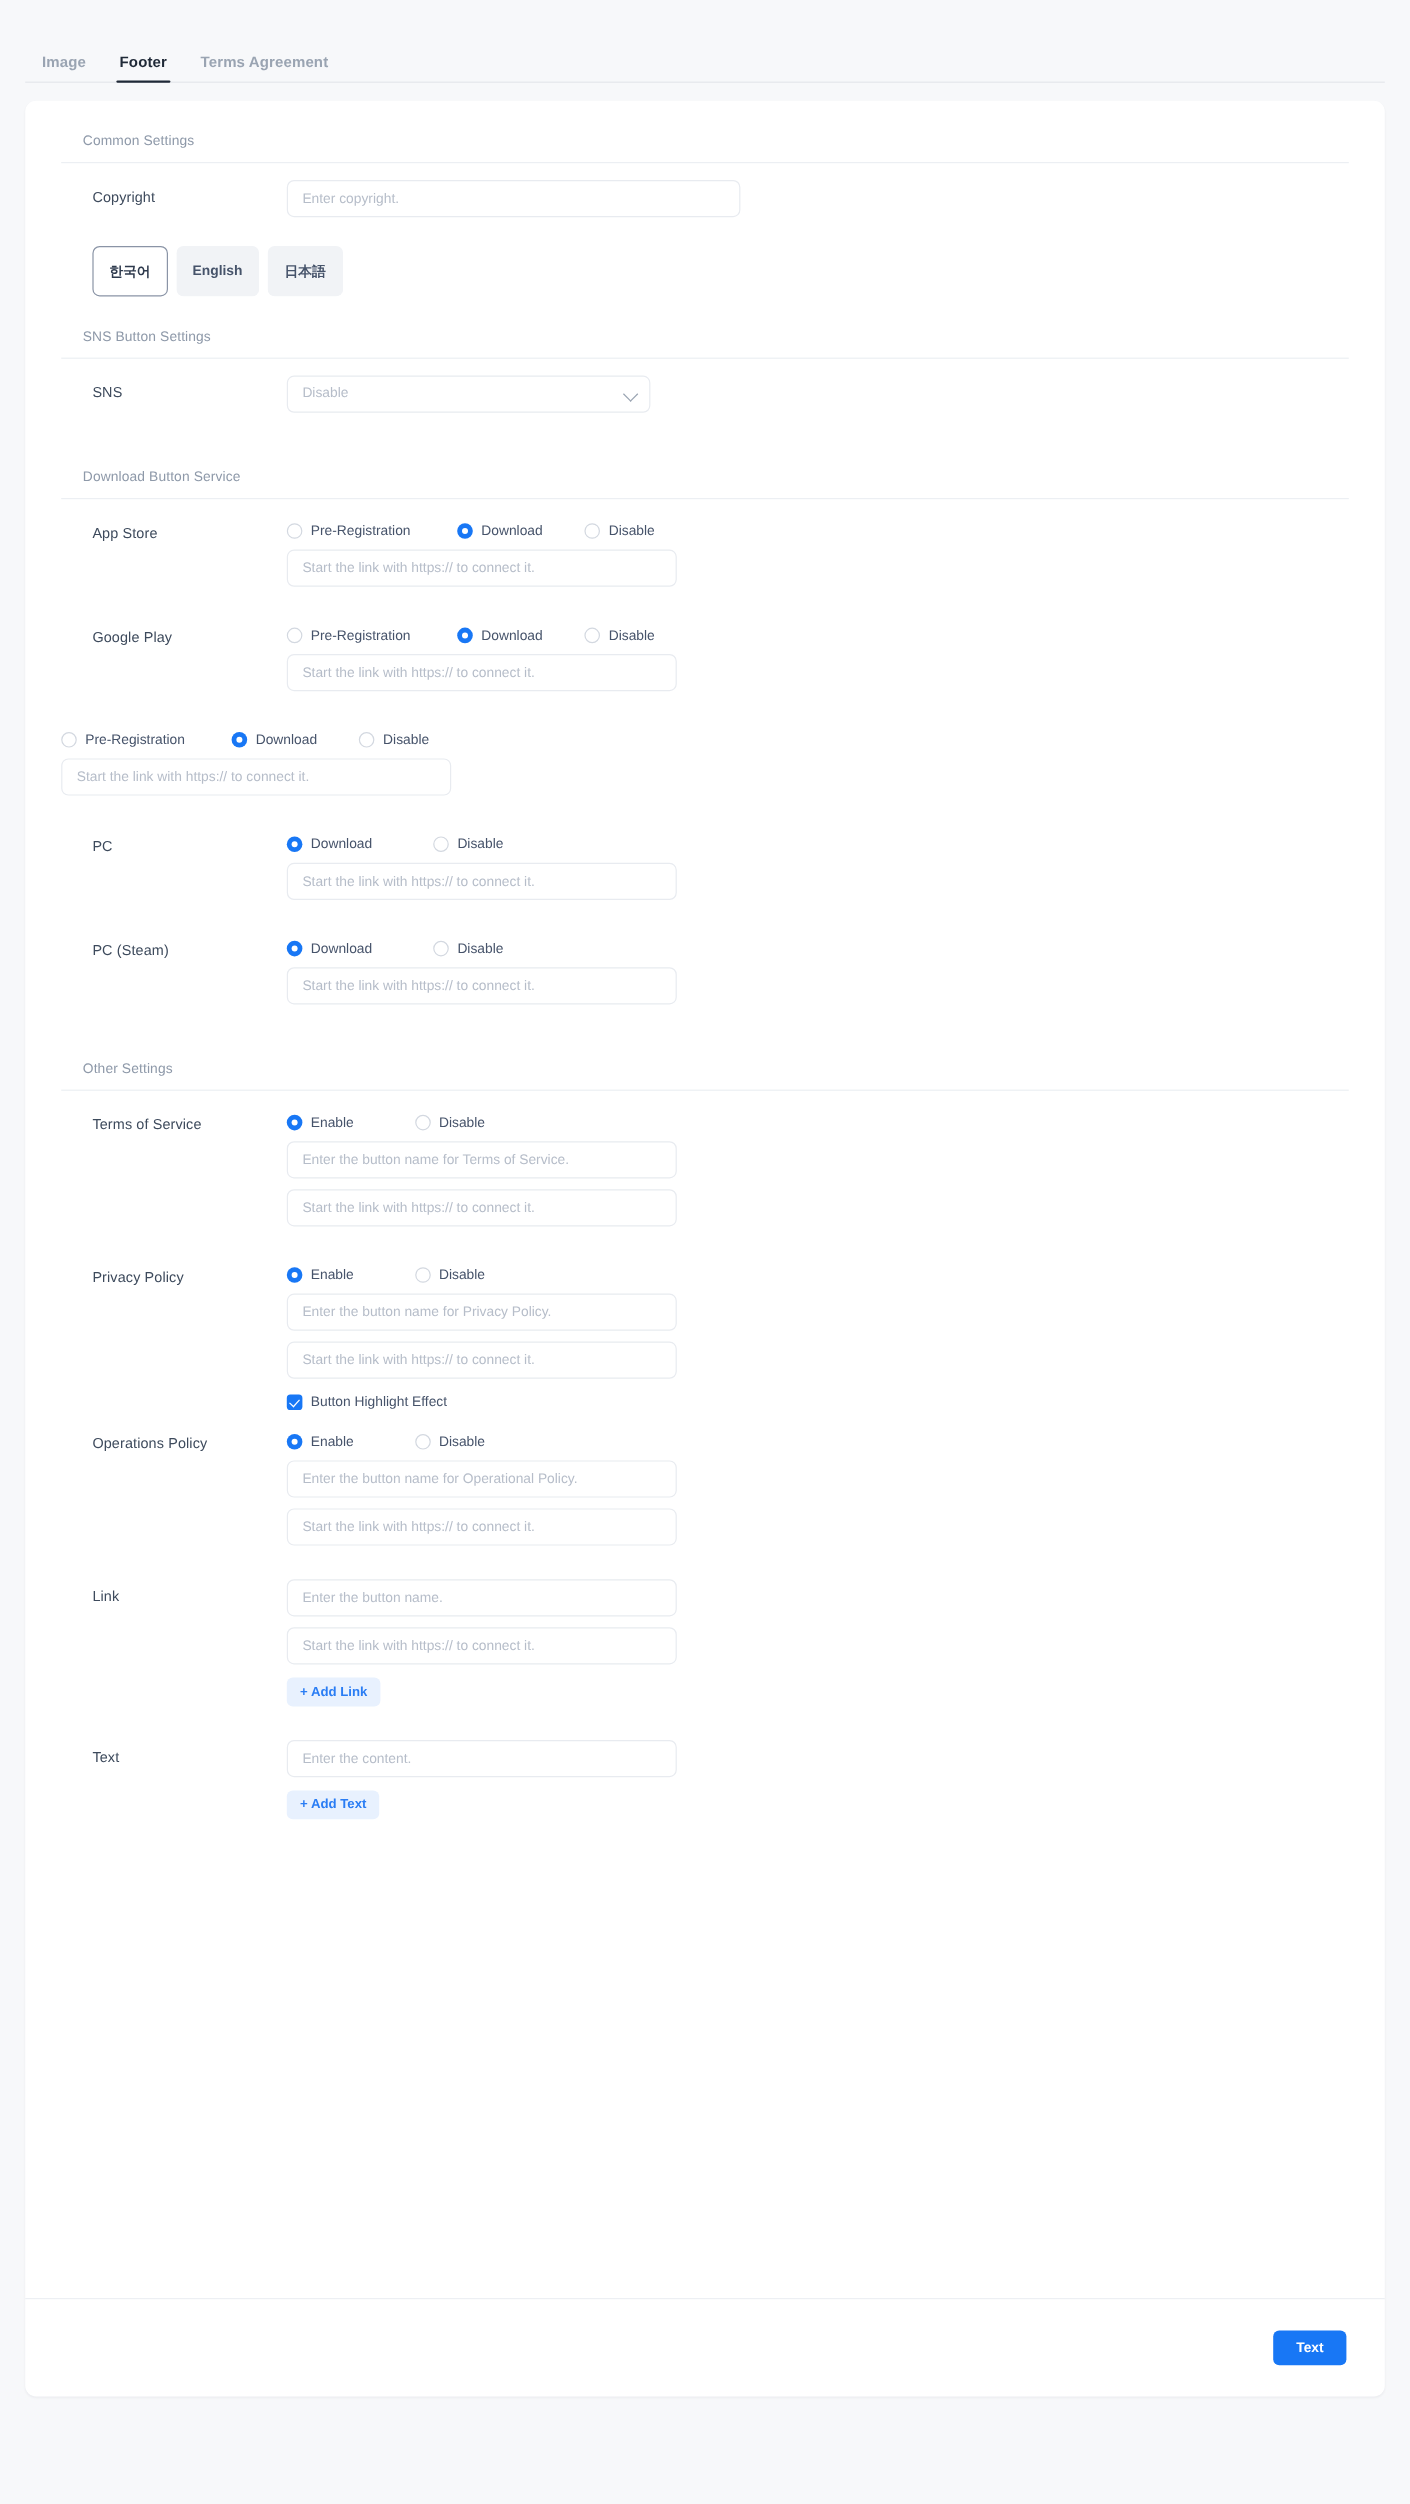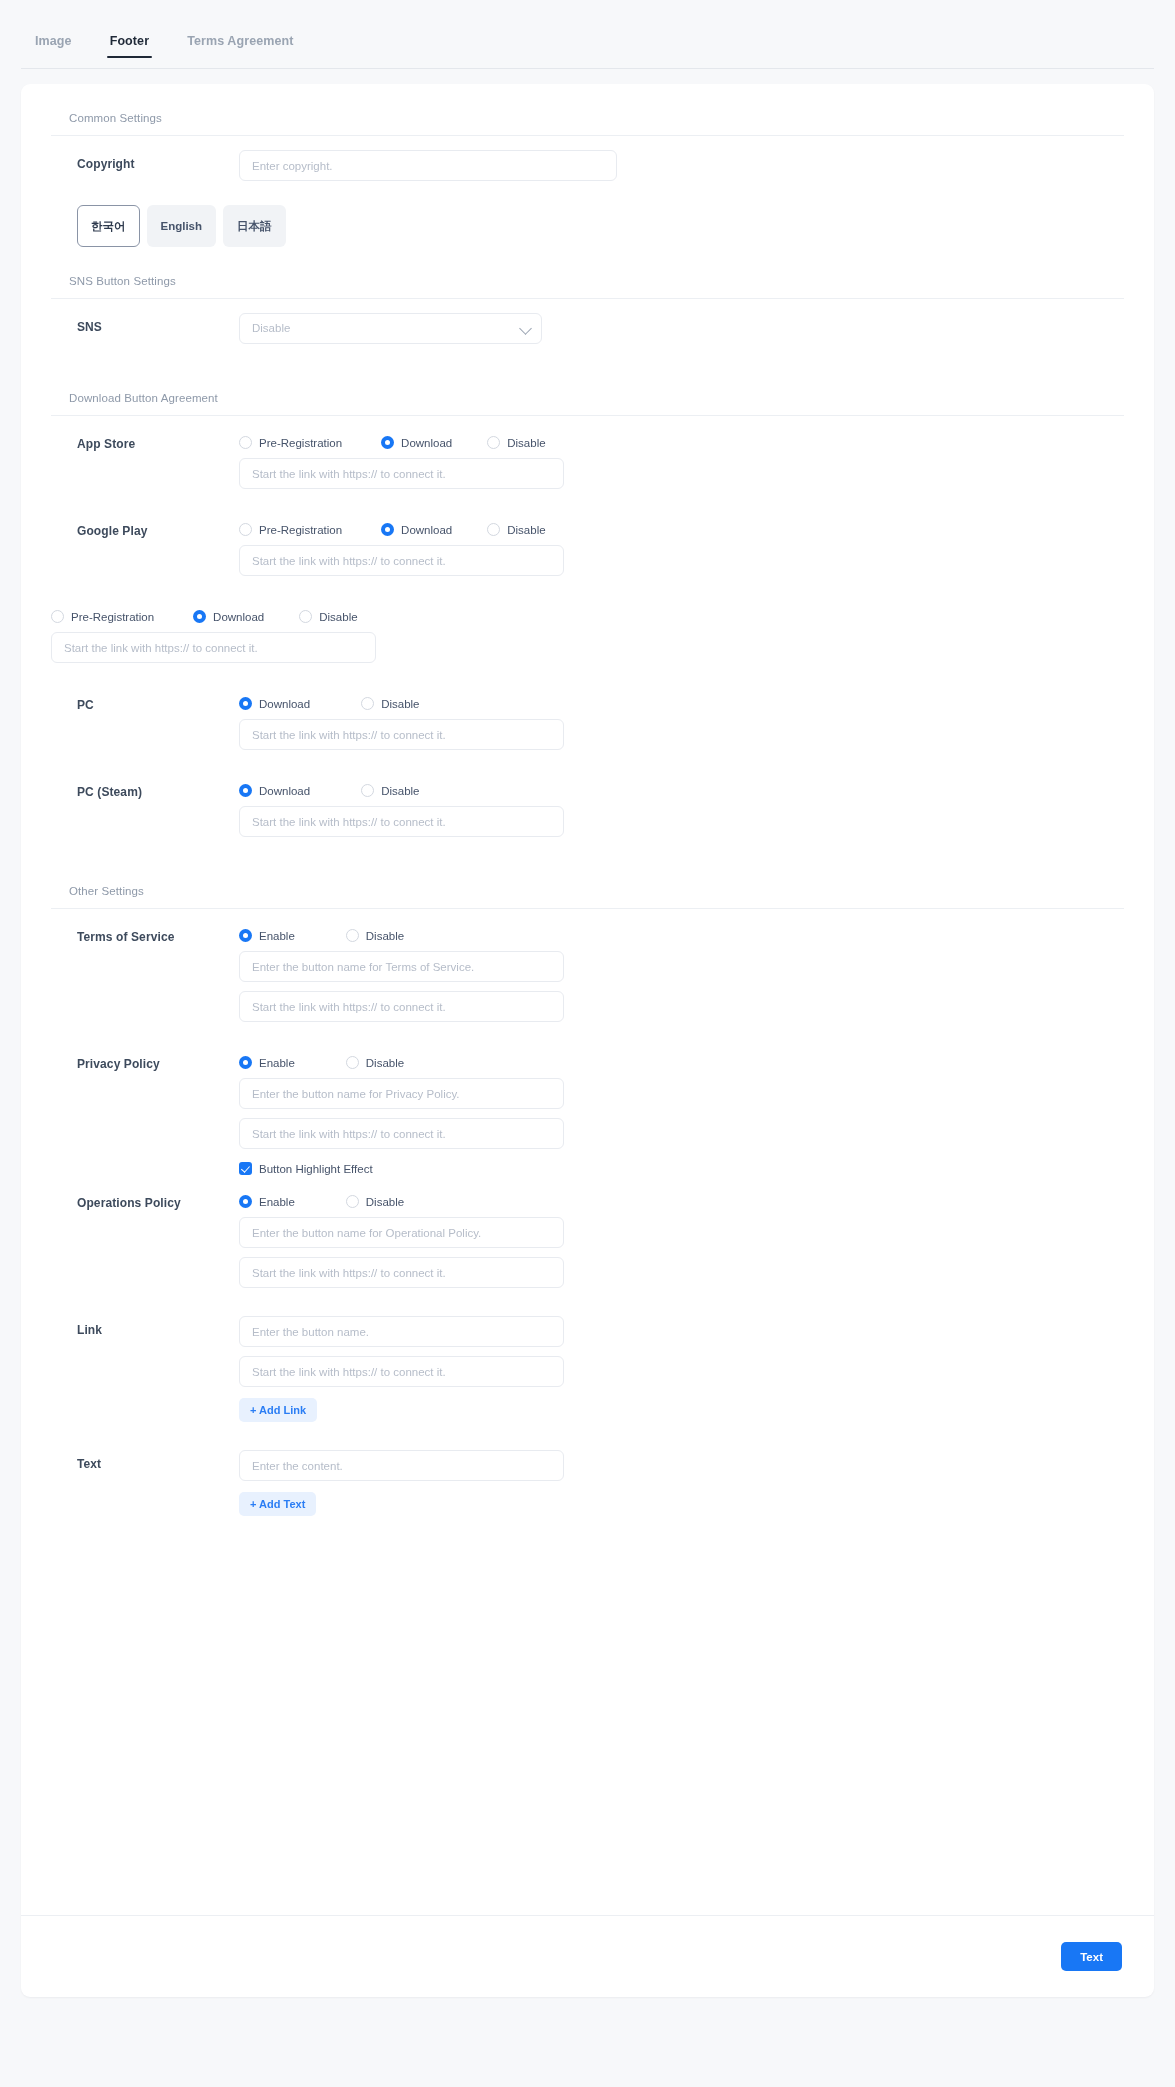--- a/index.html
+++ b/index.html
@@ -8,21 +8,21 @@
     width:1175px; height:2087px;
     background:#f7f8fa;
     font-family:"Liberation Sans", sans-serif;
     color:#2e3a4d;
     overflow:hidden;
   }
   .page { width:1175px; height:2087px; position:relative; padding:0 21px; }
 
   
   .tabbar{
-    display:flex; align-items:center; gap:38px;
+    display:flex; align-items:flex-end; gap:28px;
     height:46px; padding:0 14px;
     border-bottom:1px solid #e4e7ec;
     margin-top:23px;
   }
   .tab{
     font-size:12.5px; font-weight:700; color:#9aa4b2;
     padding-bottom:9px; position:relative; cursor:pointer;
     letter-spacing:.1px;
   }
   .tab.active{ color:#1f2937; }
@@ -46,21 +46,21 @@
   .section-title{
     font-size:11.5px; color:#8e99a9; font-weight:400;
     padding:28px 0 11px 18px;
     border-bottom:1px solid #eceff3;
     letter-spacing:.1px;
   }
 
   .row{ display:flex; padding:0; }
   .row-label{
     width:188px; flex:0 0 188px;
-    font-size:12px; font-weight:700; color:#3d4a5c;
+    font-size:12px; font-weight:400; color:#3d4a5c;
     padding-left:26px; padding-top:21px;
     letter-spacing:.1px;
   }
   .row-field{ flex:1; padding-top:14px; }
 
   .inp{
     display:block;
     height:31px;
     border:1px solid #e8ebf0;
     border-radius:6px;
@@ -203,21 +203,21 @@
         <div class="row-label">SNS</div>
         <div class="row-field">
           <div class="sel-wrap">
             <div class="sel">Disable</div>
             <span class="chev"></span>
           </div>
         </div>
       </div>
       <div class="sp20"></div>
 
-      <div class="section-title">Download Button Agreement</div>
+      <div class="section-title">Download Button Service</div>
 
       <div class="row">
         <div class="row-label">App Store</div>
         <div class="row-field">
           <div class="radios">
             <label class="radio">
               <span class="dot"></span>
               <span class="rl">Pre-Registration</span>
             </label>
             <span class="gap-a"></span>

